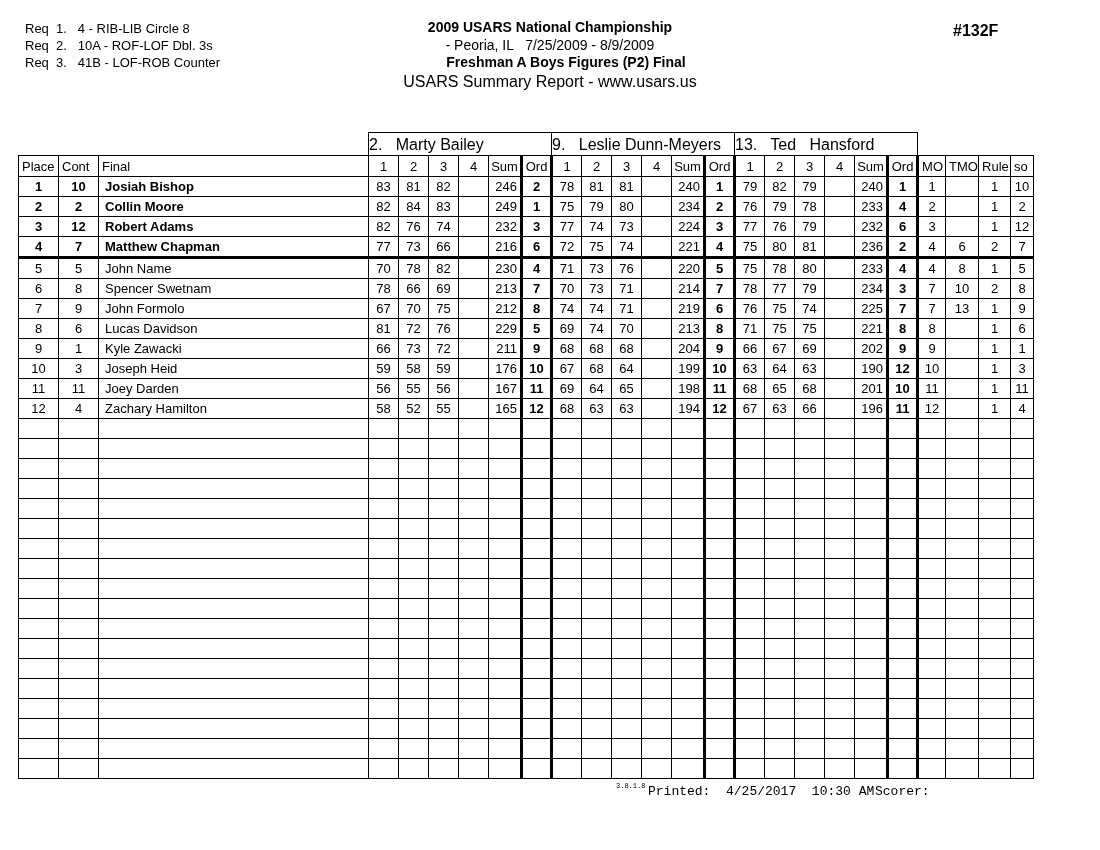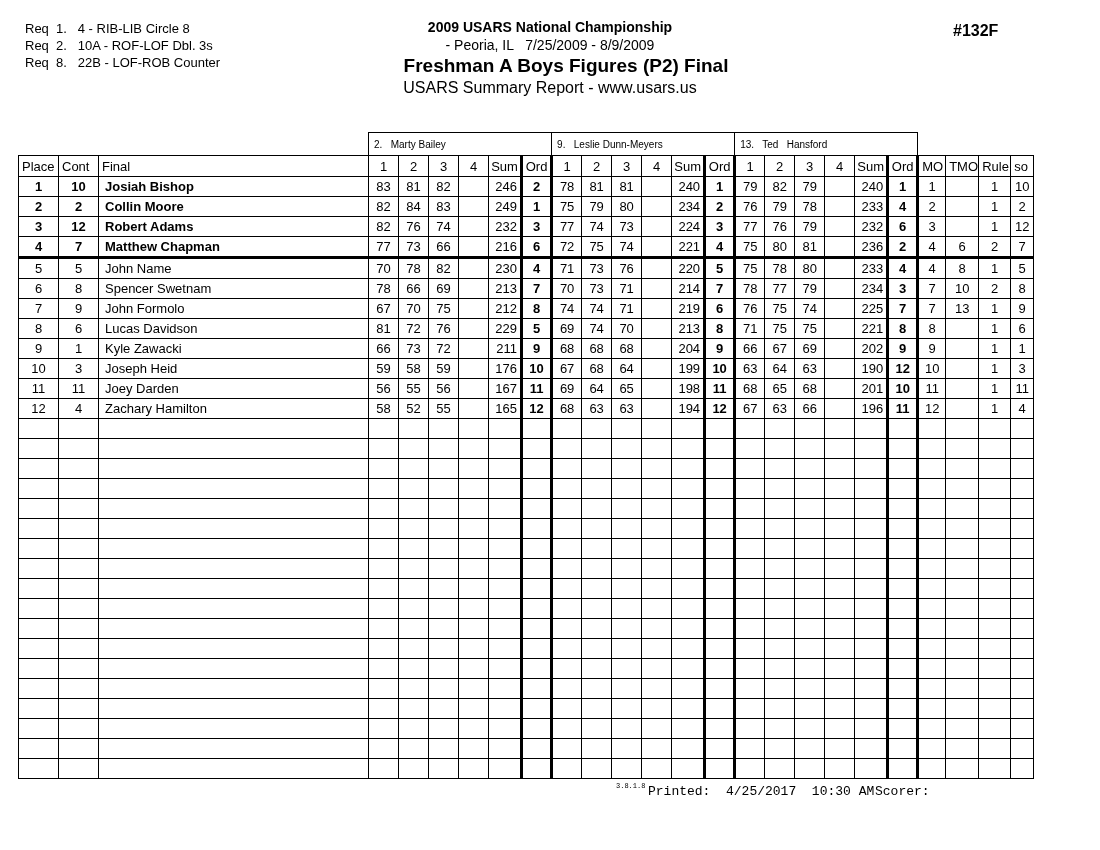--- a/index.html
+++ b/index.html
@@ -9,34 +9,34 @@
   }
   .pre{white-space:pre;}
 
   
   #reqs{position:absolute;left:25px;top:20px;font-size:13px;line-height:17px;}
 
   
   #titleblock{position:absolute;left:0;top:19px;width:1100px;text-align:center;line-height:1.25;}
   .t-champ{font-size:14px;font-weight:bold;}
   .t-loc{font-size:14px;}
-  .t-event{font-size:19px;font-weight:bold;padding-left:32px;}
+  .t-event{font-size:14px;font-weight:bold;padding-left:32px;}
   .t-report{font-size:16px;}
 
   #eventnum{position:absolute;left:953px;top:22px;font-size:16px;font-weight:bold;}
 
   
   #tablewrap{position:absolute;left:18px;top:132px;}
   table{border-collapse:collapse;table-layout:fixed;width:1015px;}
   td{border:1px solid #000;padding:0;font-size:13px;line-height:19px;height:20px;
      overflow:hidden;box-sizing:border-box;}
   tr.judgerow td{height:23px;line-height:21px;}
   tr.headrow td{height:21px;line-height:19px;}
   td.noborder{border:none;background:#fff;}
-  td.judgebox{font-size:10px;text-align:left;padding-left:5px;white-space:pre;}
+  td.judgebox{font-size:16px;text-align:left;white-space:pre;}
   td.hl{text-align:left;padding-left:3px;}
   td.c{text-align:center;}
   td.nm{text-align:left;padding-left:6px;white-space:pre;}
   td.sum{text-align:right;padding-right:3px;}
   td.thickL{border-left:3px solid #000;}
   td.thickR{border-right:3px solid #000;}
   td.b{font-weight:bold;}
   tr.sep td{border-bottom:3px solid #000;}
 
   
@@ -46,21 +46,21 @@
   #scorer{position:absolute;left:875px;top:3px;}
 </style>
 </head>
 <body>
 
 <div id="page">
 
   <div id="reqs">
     <div class="pre">Req  1.   4 - RIB-LIB Circle 8</div>
     <div class="pre">Req  2.   10A - ROF-LOF Dbl. 3s</div>
-    <div class="pre">Req  8.   22B - LOF-ROB Counter</div>
+    <div class="pre">Req  3.   41B - LOF-ROB Counter</div>
   </div>
 
   <div id="titleblock">
     <div class="t-champ pre">2009 USARS National Championship</div>
     <div class="t-loc pre">- Peoria, IL   7/25/2009 - 8/9/2009</div>
     <div class="t-event pre">Freshman A Boys Figures (P2) Final</div>
     <div class="t-report pre">USARS Summary Report - www.usars.us</div>
   </div>
 
   <div id="eventnum">#132F</div>

